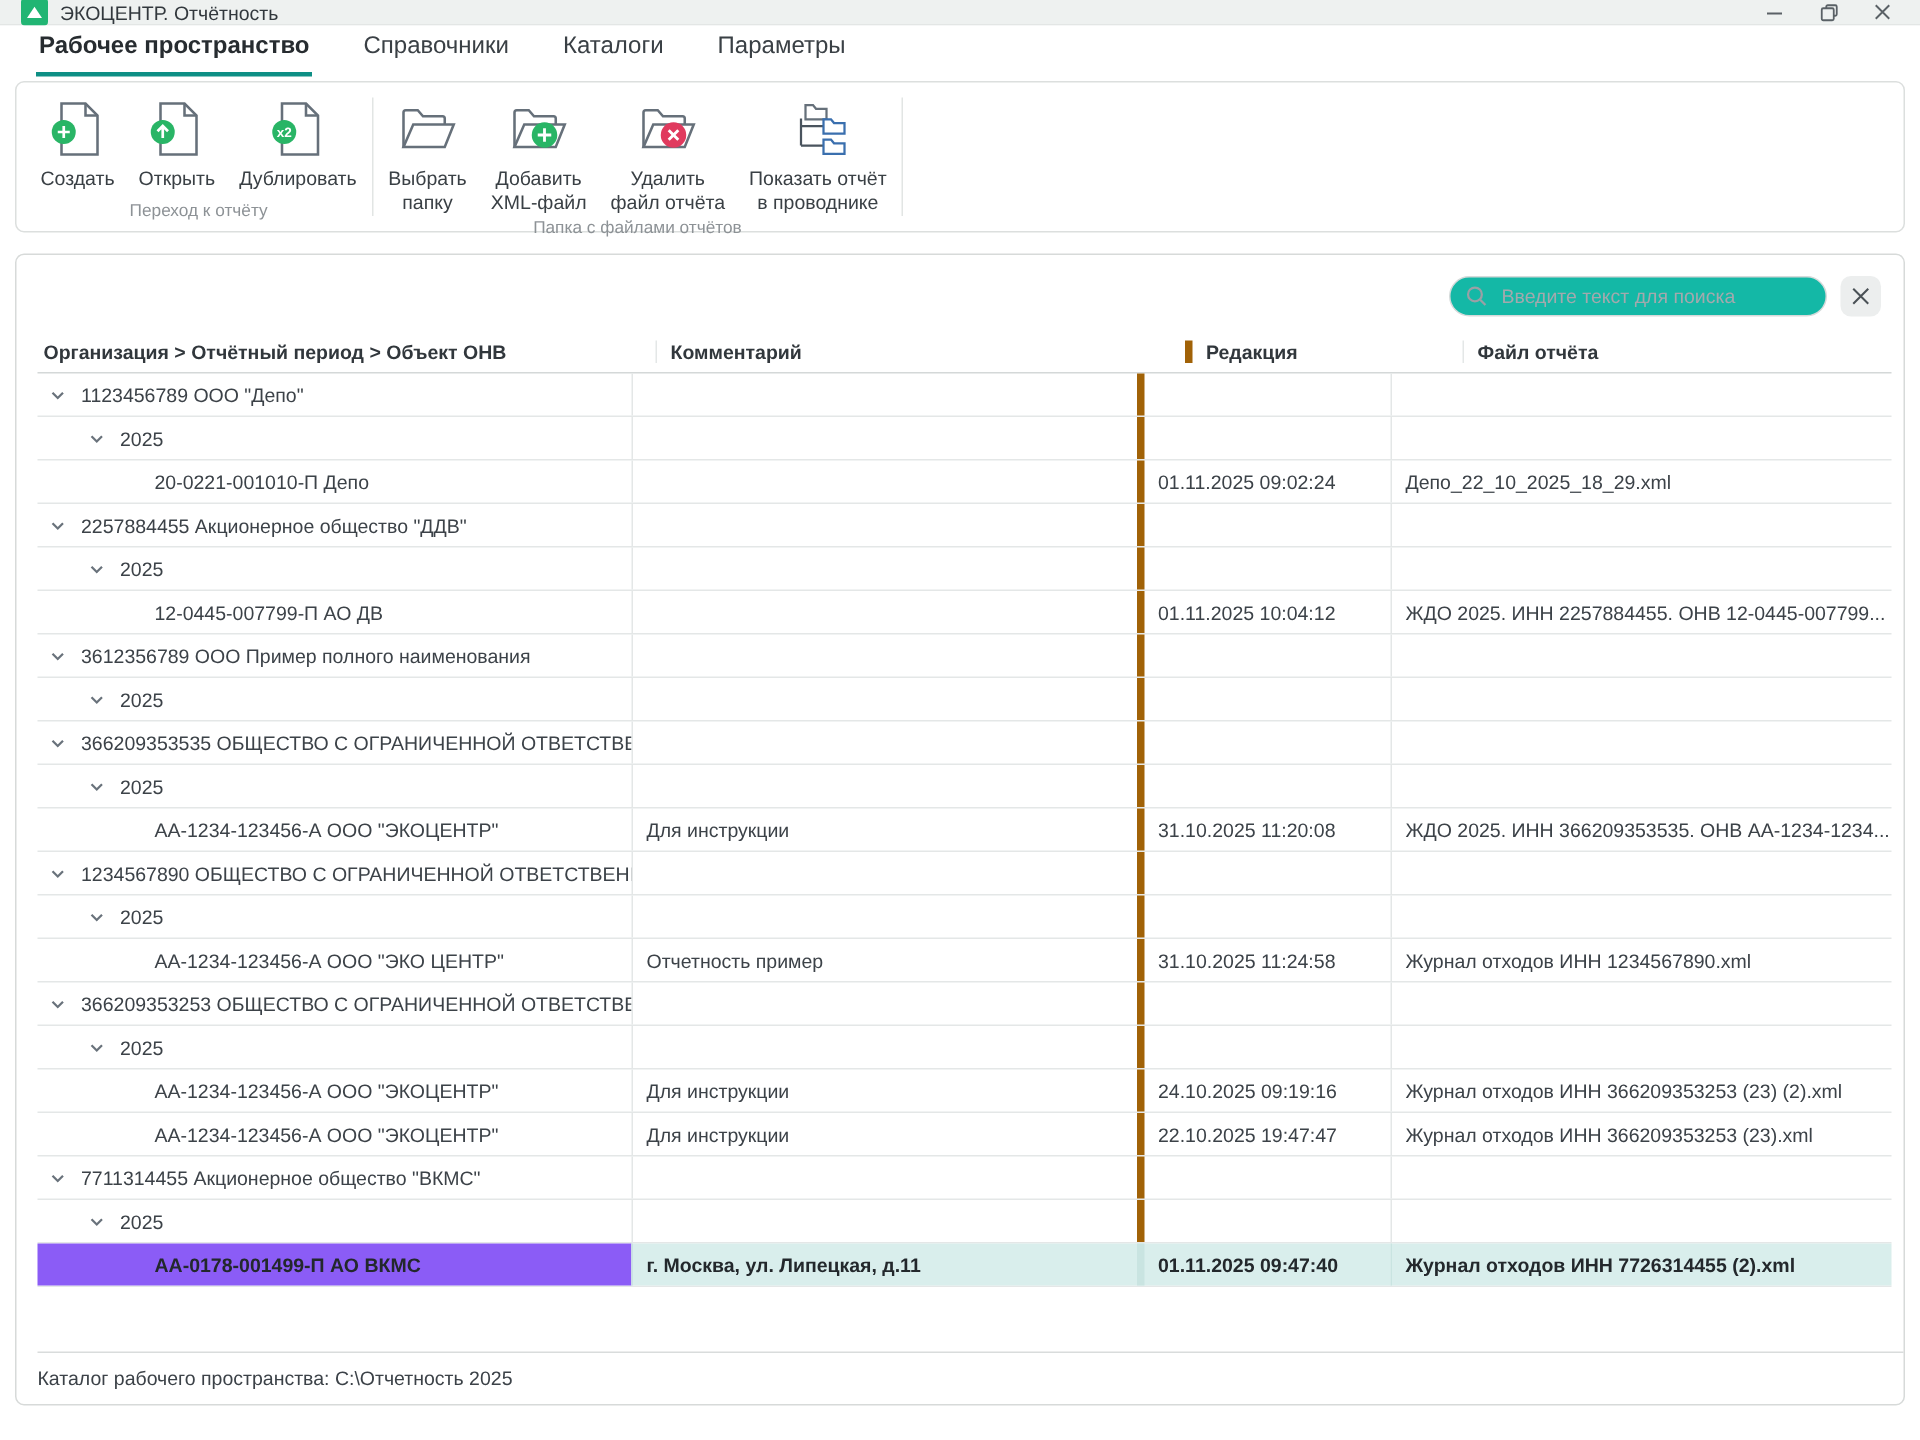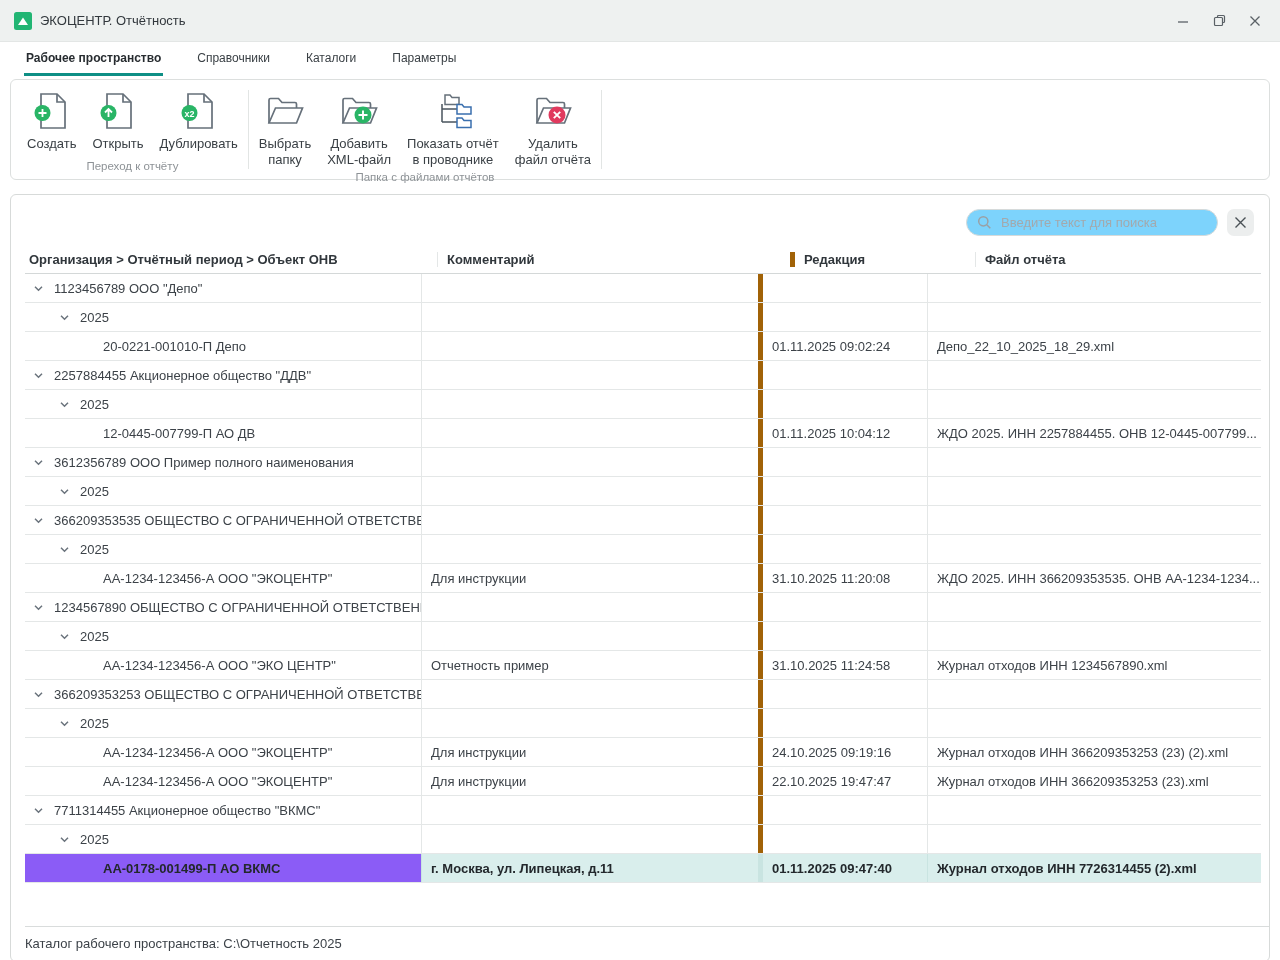--- a/index.html
+++ b/index.html
@@ -5,21 +5,21 @@
   * { box-sizing: border-box; margin: 0; padding: 0; }
   html, body { width: 1280px; height: 960px; overflow: hidden; }
   body {
     font-family: "Liberation Sans", sans-serif;
     background: #ffffff;
     color: #3c4248;
     font-size: 13px;
   }
   
   .titlebar {
-    height: 42px;
+    height: 17px;
     background: #eef1f0;
     border-bottom: 1px solid #e3e6e5;
     display: flex;
     align-items: center;
     padding: 0 10px 0 14px;
   }
   .app-icon { width: 18px; height: 18px; margin-right: 8px; flex: none; }
   .window-title { font-size: 13px; color: #32383d; }
   .win-controls { margin-left: auto; display: flex; align-items: center; gap: 6px; }
   .win-btn {
@@ -29,21 +29,21 @@
   }
   
   .tabbar {
     height: 34px;
     display: flex;
     align-items: flex-end;
     padding: 0 0 0 24px;
     background: #ffffff;
   }
   .tab {
-    font-size: 12px;
+    font-size: 16px;
     color: #3a4045;
     padding: 6px 2px 8px 2px;
     margin-right: 32px;
     border-bottom: 3px solid transparent;
     cursor: default;
   }
   .tab.active {
     font-weight: bold;
     color: #272c30;
     border-bottom-color: #0e8f85;
@@ -95,21 +95,21 @@
     gap: 9px;
   }
   .search-box {
     position: relative;
     width: 252px; height: 27px;
   }
   .search-box input {
     width: 100%; height: 100%;
     border: 1px solid #d6dada;
     border-radius: 14px;
-    background: #7dd3fc;
+    background: #14b8a6;
     padding: 0 12px 0 34px;
     font-family: "Liberation Sans", sans-serif;
     font-size: 13px;
     color: #3c4248;
     outline: none;
   }
   .search-box input::placeholder { color: #a3a9ad; }
   .search-glass { position: absolute; left: 11px; top: 6px; pointer-events: none; }
   .clear-btn {
     width: 27px; height: 27px;
@@ -244,41 +244,41 @@
             <path d="M5 32 L11.5 17 H38.5 L32.5 32 Z" stroke="#66707a" stroke-width="1.7" fill="#fff"></path>
             <circle cx="25" cy="24" r="8.5" fill="#29b566"></circle>
             <path d="M25 19.5 V28.5 M20.5 24 H29.5" stroke="#fff" stroke-width="1.9"></path>
           </svg>
         </span>
         <span class="rlabel">Добавить
 XML-файл</span>
       </button>
       <button class="rbtn">
         <span class="ric">
+          <svg width="42" height="40" viewBox="0 0 42 40" fill="none">
+            <path d="M5 32 V9 a1.5 1.5 0 0 1 1.5 -1.5 h8 l3.5 4 h13 a1.5 1.5 0 0 1 1.5 1.5 v4" stroke="#66707a" stroke-width="1.7"></path>
+            <path d="M5 32 L11.5 17 H38.5 L32.5 32 Z" stroke="#66707a" stroke-width="1.7" fill="#fff"></path>
+            <circle cx="25" cy="24" r="8.5" fill="#e03a5e"></circle>
+            <path d="M21.8 20.8 L28.2 27.2 M28.2 20.8 L21.8 27.2" stroke="#fff" stroke-width="1.9"></path>
+          </svg>
+        </span>
+        <span class="rlabel">Удалить
+файл отчёта</span>
+      </button>
+      <button class="rbtn">
+        <span class="ric">
           <svg width="44" height="40" viewBox="0 0 44 40" fill="none">
             <path d="M14 4 h5 l2 2.5 h7 v7 h-14 Z" stroke="#66707a" stroke-width="1.5" fill="#fff"></path>
             <path d="M11 13 V31 M11 18 H26 M11 31 H26" stroke="#4a545e" stroke-width="1.5"></path>
             <path d="M26 13.5 h5 l2 2.5 h7 v7 h-14 Z" stroke="#3a6fae" stroke-width="1.5" fill="#fff"></path>
             <path d="M26 27 h5 l2 2.5 h7 v7 h-14 Z" stroke="#3a6fae" stroke-width="1.5" fill="#fff"></path>
           </svg>
         </span>
         <span class="rlabel">Показать отчёт
 в проводнике</span>
-      </button>
-      <button class="rbtn">
-        <span class="ric">
-          <svg width="42" height="40" viewBox="0 0 42 40" fill="none">
-            <path d="M5 32 V9 a1.5 1.5 0 0 1 1.5 -1.5 h8 l3.5 4 h13 a1.5 1.5 0 0 1 1.5 1.5 v4" stroke="#66707a" stroke-width="1.7"></path>
-            <path d="M5 32 L11.5 17 H38.5 L32.5 32 Z" stroke="#66707a" stroke-width="1.7" fill="#fff"></path>
-            <circle cx="25" cy="24" r="8.5" fill="#e03a5e"></circle>
-            <path d="M21.8 20.8 L28.2 27.2 M28.2 20.8 L21.8 27.2" stroke="#fff" stroke-width="1.9"></path>
-          </svg>
-        </span>
-        <span class="rlabel">Удалить
-файл отчёта</span>
       </button>
     </div>
     <div class="rgroup-caption">Папка с файлами отчётов</div>
   </div>
 
   <div class="rsep"></div>
 </div>
 
 <div class="main-panel">
 

